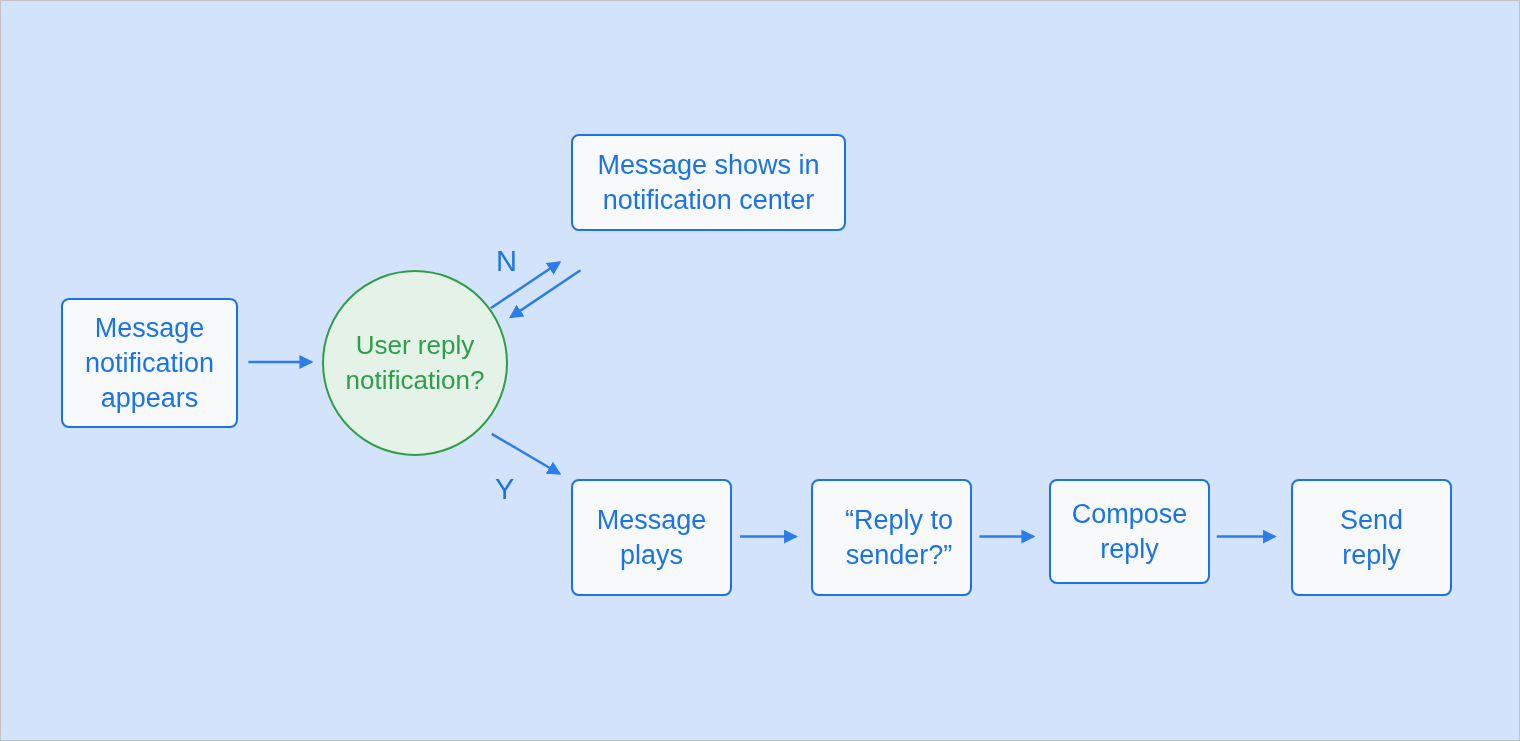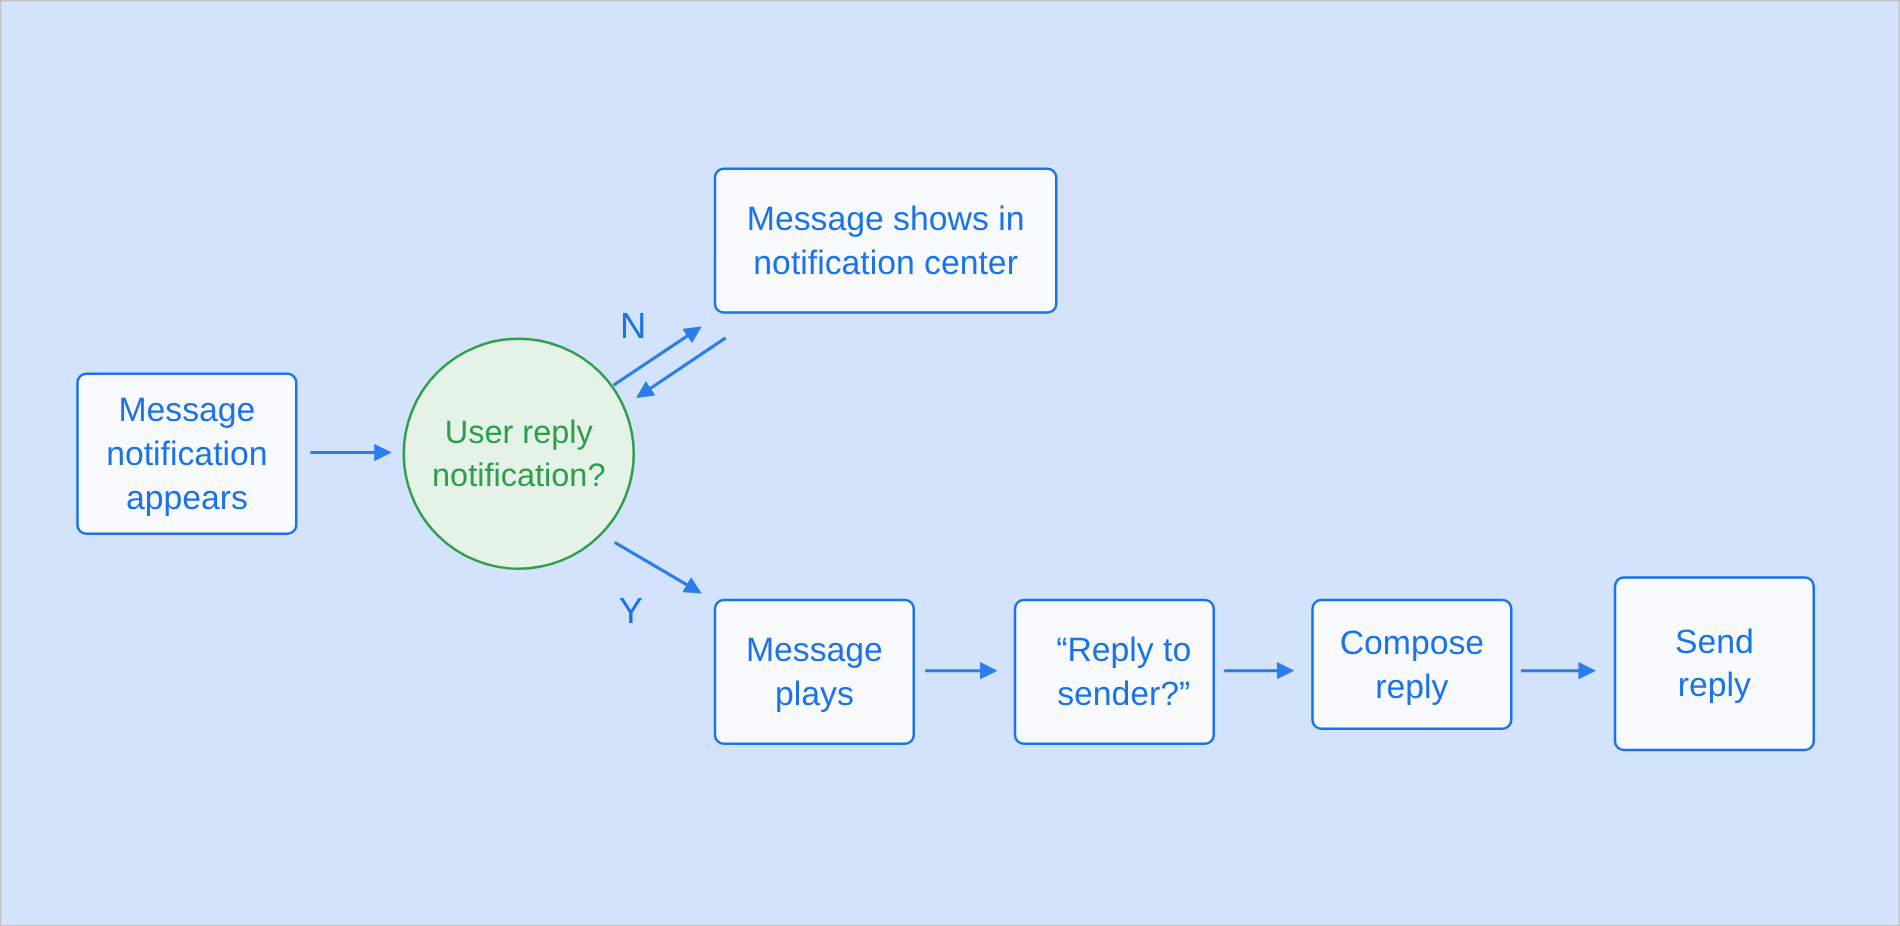--- a/index.html
+++ b/index.html
@@ -64,25 +64,25 @@
     position: absolute;
     color: var(--node-text, #1a73e8);
     font-size: 29px;
     line-height: 29px;
     white-space: pre;
   }
 
   
   #node-start            { left: 60px;  top: 297px; width: 177px; height: 130px; }
   #node-decision         { left: 321px; top: 269px; width: 186px; height: 186px; }
-  #node-notif-center     { left: 570px; top: 133px; width: 275px; height: 117px; }
+  #node-notif-center     { left: 570px; top: 133px; width: 275px; height: 97px; }
   #node-message-plays    { left: 570px; top: 478px; width: 161px; height: 117px; }
   #node-reply-to-sender  { left: 810px; top: 478px; width: 161px; height: 117px; padding-left: 15px; }
   #node-compose-reply    { left: 1048px; top: 478px; width: 161px; height: 105px; }
-  #node-send-reply       { left: 1290px; top: 460px; width: 161px; height: 140px; }
+  #node-send-reply       { left: 1290px; top: 478px; width: 161px; height: 117px; }
   #label-no  { left: 495px; top: 246px; }
   #label-yes { left: 494px; top: 474px; }
 </style>
 </head>
 <body>
 
 <div class="canvas">
 
   <svg class="edges-layer" width="1520" height="741" viewBox="0 0 1520 741" xmlns="http://www.w3.org/2000/svg">
     <defs>

